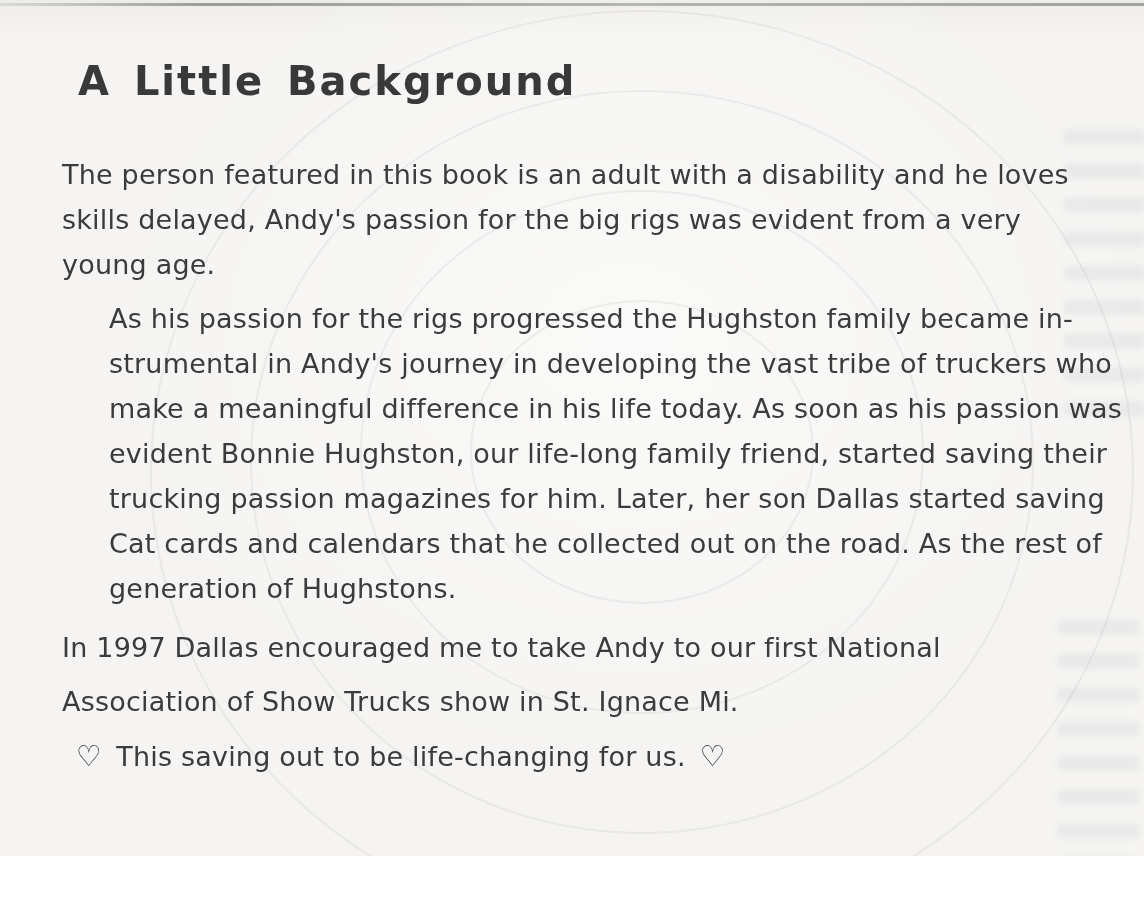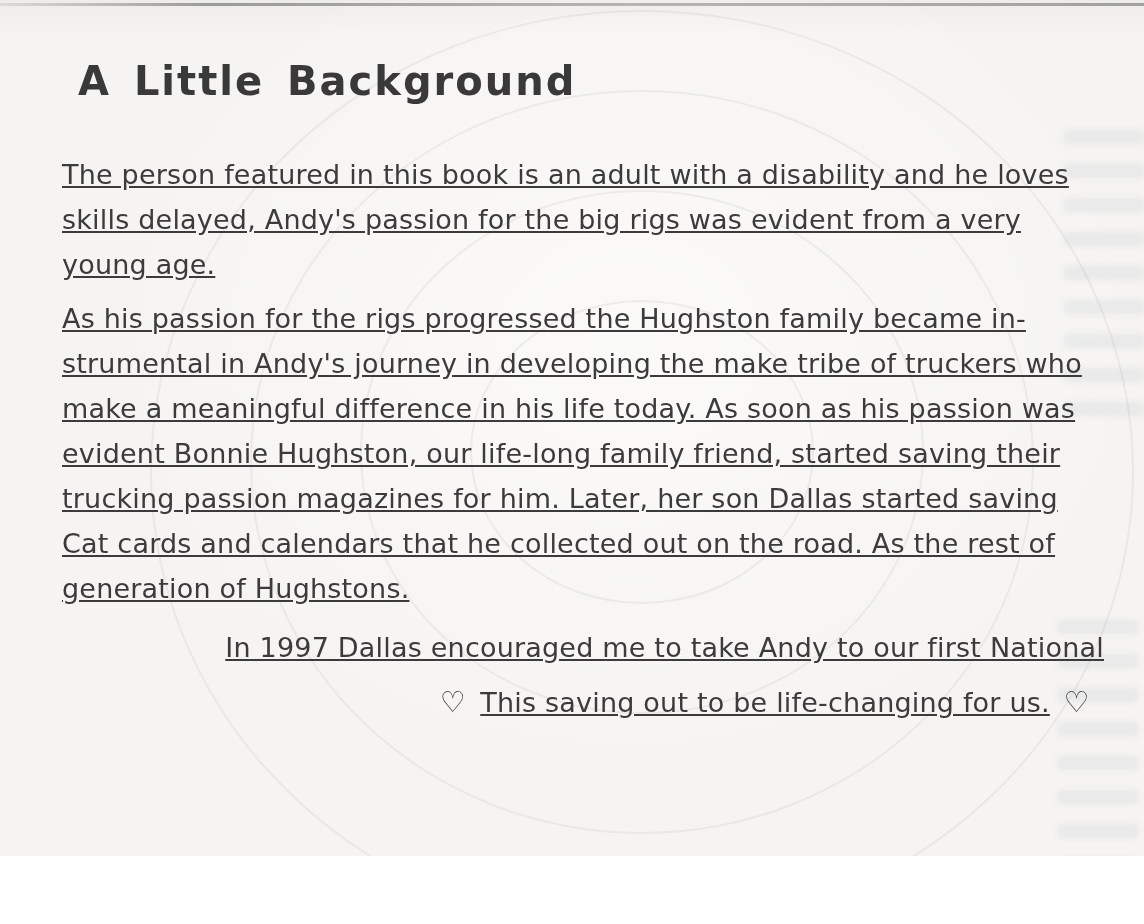--- a/index.html
+++ b/index.html
@@ -75,31 +75,30 @@
     font-size: 40px;
     font-weight: bold;
     letter-spacing: 2px;
     word-spacing: 7px;
     color: #393939;
     white-space: nowrap;
   }
   .body-block {
     margin-top: 48px;
     font-size: 27px;
-    text-decoration: underline;
   }
   .para .line {
     line-height: 45px;
     white-space: nowrap;
     letter-spacing: 0.2px;
   }
-  .para + .para { margin-top: 9px; }
+  .para + .para { margin-top: 9px; margin-left: 47px; }
   .closing {
     margin-top: 10px;
-    text-align: right;
+    text-align: left;
     font-size: 27px;
   }
   .closing .c-line {
     line-height: 54px;
     white-space: nowrap;
     letter-spacing: 0.2px;
   }
   .heart {
     display: inline-block;
     font-size: 29px;
@@ -129,30 +128,31 @@
     <div class="body-block">
 
       <div class="para">
         <div class="line">The person featured in this book is an adult with a disability and he loves</div>
         <div class="line">skills delayed, Andy's passion for the big rigs was evident from a very</div>
         <div class="line">young age.</div>
       </div>
 
       <div class="para">
         <div class="line">As his passion for the rigs progressed the Hughston family became in-</div>
-        <div class="line">strumental in Andy's journey in developing the make tribe of truckers who</div>
+        <div class="line">strumental in Andy's journey in developing the vast tribe of truckers who</div>
         <div class="line">make a meaningful difference in his life today. As soon as his passion was</div>
         <div class="line">evident Bonnie Hughston, our life-long family friend, started saving their</div>
         <div class="line">trucking passion magazines for him. Later, her son Dallas started saving</div>
         <div class="line">Cat cards and calendars that he collected out on the road. As the rest of</div>
         <div class="line">generation of Hughstons.</div>
       </div>
 
       <div class="closing">
         <div class="c-line">In 1997 Dallas encouraged me to take Andy to our first National</div>
+        <div class="c-line">Association of Show Trucks show in St. Ignace Mi.</div>
         <div class="c-line">
           <span class="heart">♡</span><span>This saving out to be life-changing for us.</span><span class="heart">♡</span>
         </div>
       </div>
 
     </div>
   </div>
 </div>
 
 </body></html>

